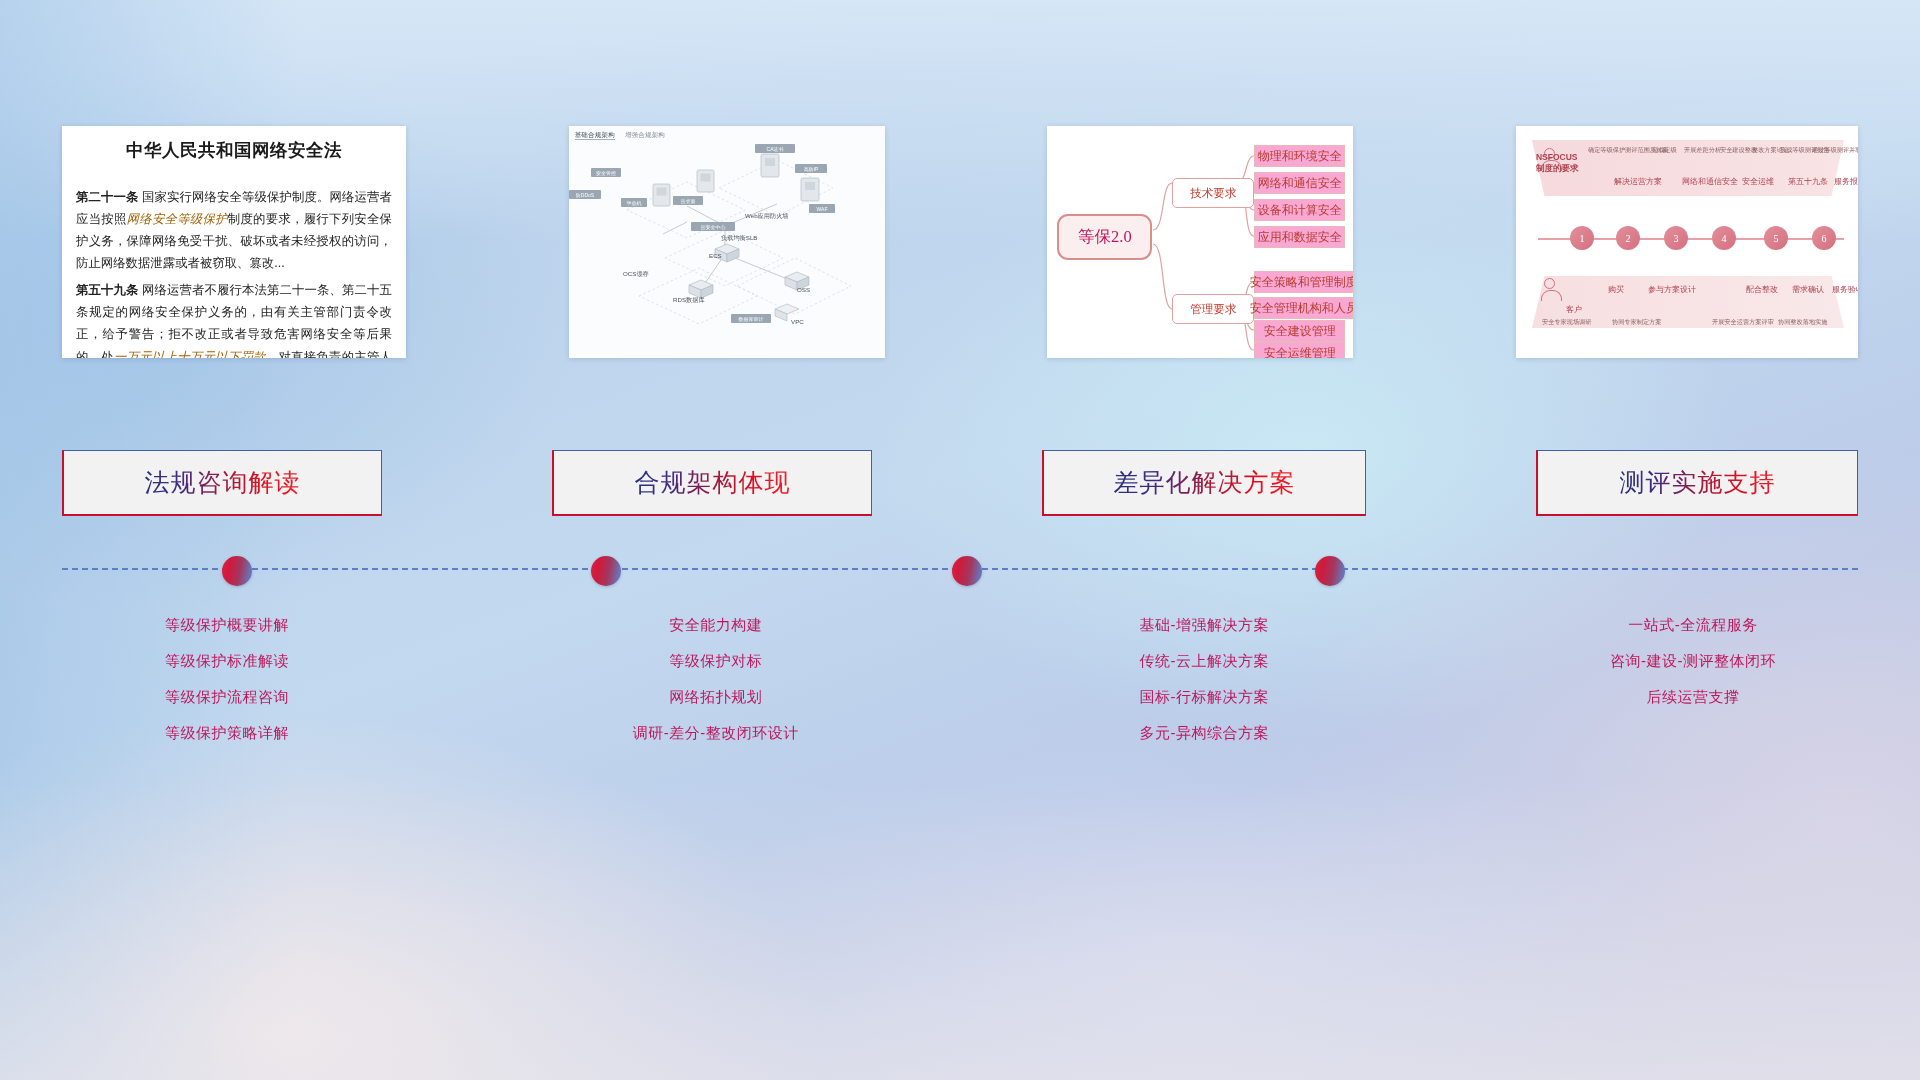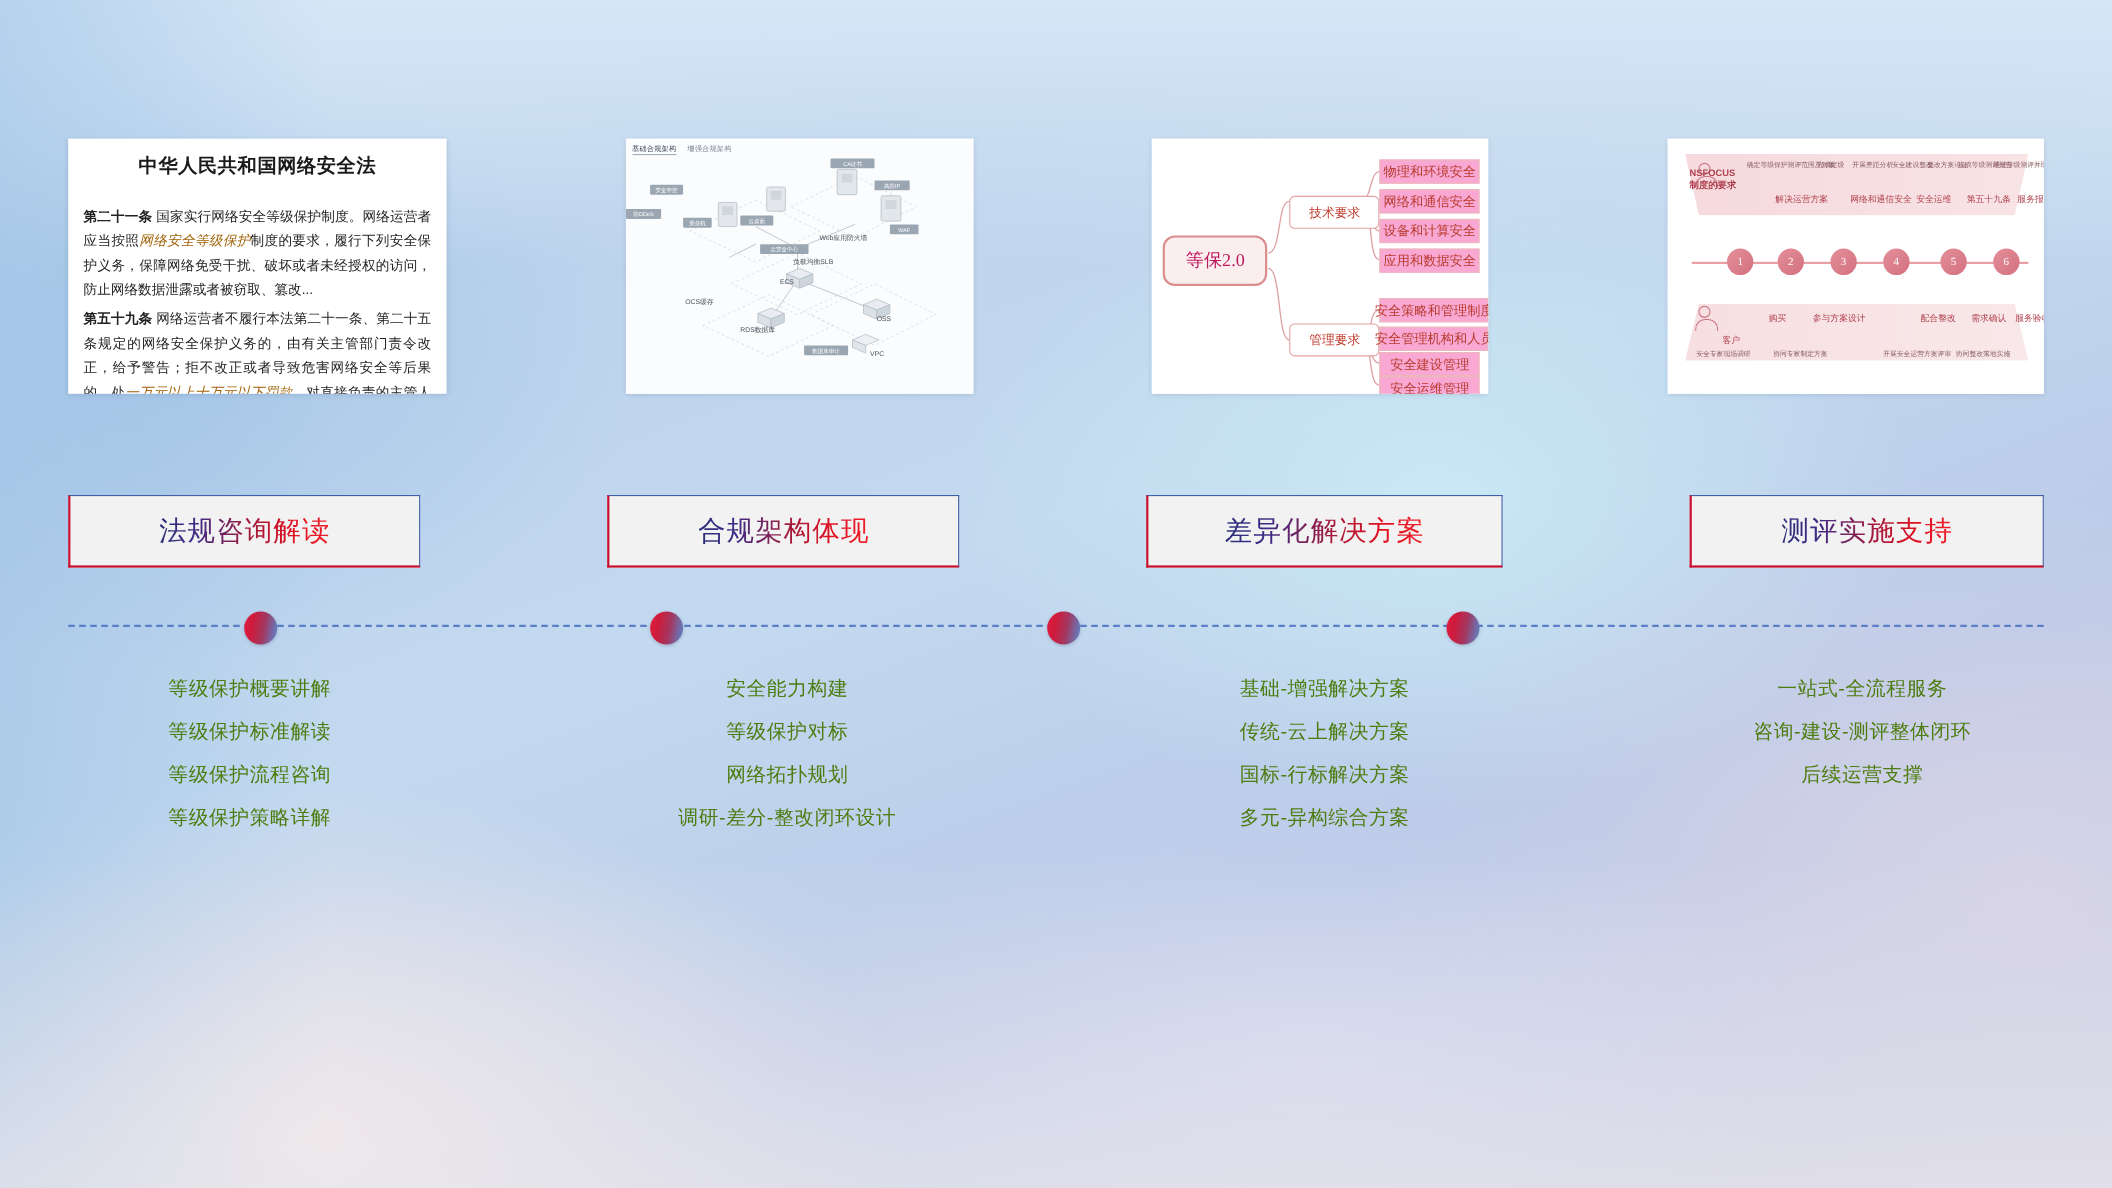--- a/index.html
+++ b/index.html
@@ -169,21 +169,21 @@
     box-shadow: 0 1px 3px rgba(40,50,90,.25);
   }
 
   
   .lists {
     position:absolute; top: 606px; left: 62px; right: 62px;
     display:flex; justify-content: space-between;
   }
   .col { width: 330px; text-align:center; }
   .col .item {
-    font-size: 18px; color: #4d7c0f; line-height: 1; padding: 10.5px 0;
+    font-size: 15px; color: #be185d; line-height: 1; padding: 10.5px 0;
     letter-spacing: .5px;
   }
 </style>
 </head>
 <body>
 
 <div class="bg-base"></div>
 <div class="bg-top-haze"></div>
 <div class="bg-left-band"></div>
 <div class="bg-bottom-haze"></div>

